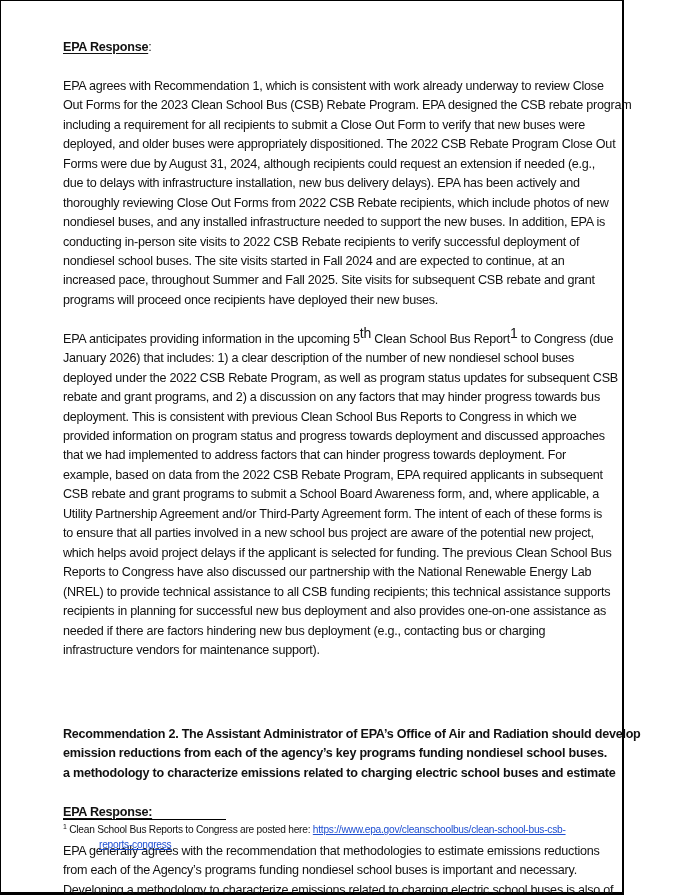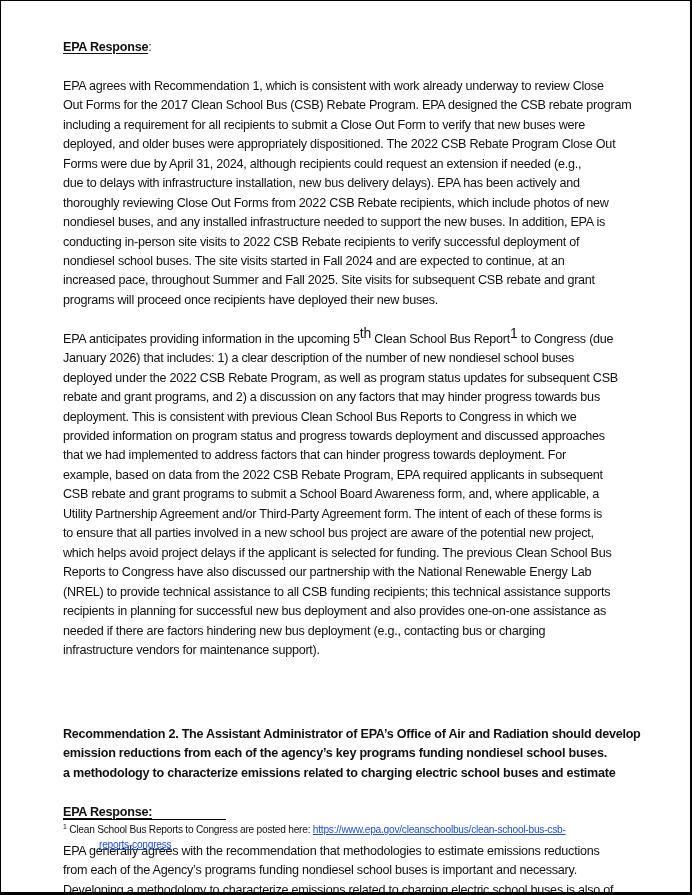--- a/index.html
+++ b/index.html
@@ -10,21 +10,21 @@
     body {
       width: 692px;
       height: 895px;
       overflow: hidden;
       position: relative;
     }
     .page {
       position: absolute;
       left: 0;
       top: 0;
-      width: 692px;
+      width: 624px;
       height: 895px;
       box-sizing: border-box;
       border-top: 1px solid #000;
       border-left: 1px solid #000;
       border-right: 2px solid #000;
       border-bottom: 3px solid #000;
       background: #fff;
     }
     .content {
       position: absolute;
@@ -96,24 +96,24 @@
 <body>
 
 <div class="page">
   <div class="content">
 
     <p class="heading"><span class="u">EPA Response</span><span style="font-weight:normal">:</span></p>
     <div class="gap"></div>
 
     <p id="s1p1">
         <span class="line">EPA agrees with Recommendation 1, which is consistent with work already underway to review Close</span>
-        <span class="line">Out Forms for the 2017 Clean School Bus (CSB) Rebate Program. EPA designed the CSB rebate program</span>
+        <span class="line">Out Forms for the 2023 Clean School Bus (CSB) Rebate Program. EPA designed the CSB rebate program</span>
         <span class="line">including a requirement for all recipients to submit a Close Out Form to verify that new buses were</span>
         <span class="line">deployed, and older buses were appropriately dispositioned. The 2022 CSB Rebate Program Close Out</span>
-        <span class="line">Forms were due by April 31, 2024, although recipients could request an extension if needed (e.g.,</span>
+        <span class="line">Forms were due by August 31, 2024, although recipients could request an extension if needed (e.g.,</span>
         <span class="line">due to delays with infrastructure installation, new bus delivery delays). EPA has been actively and</span>
         <span class="line">thoroughly reviewing Close Out Forms from 2022 CSB Rebate recipients, which include photos of new</span>
         <span class="line">nondiesel buses, and any installed infrastructure needed to support the new buses. In addition, EPA is</span>
         <span class="line">conducting in-person site visits to 2022 CSB Rebate recipients to verify successful deployment of</span>
         <span class="line">nondiesel school buses. The site visits started in Fall 2024 and are expected to continue, at an</span>
         <span class="line">increased pace, throughout Summer and Fall 2025. Site visits for subsequent CSB rebate and grant</span>
         <span class="line">programs will proceed once recipients have deployed their new buses.</span>
       </p>
     <div class="gap"></div>
 

